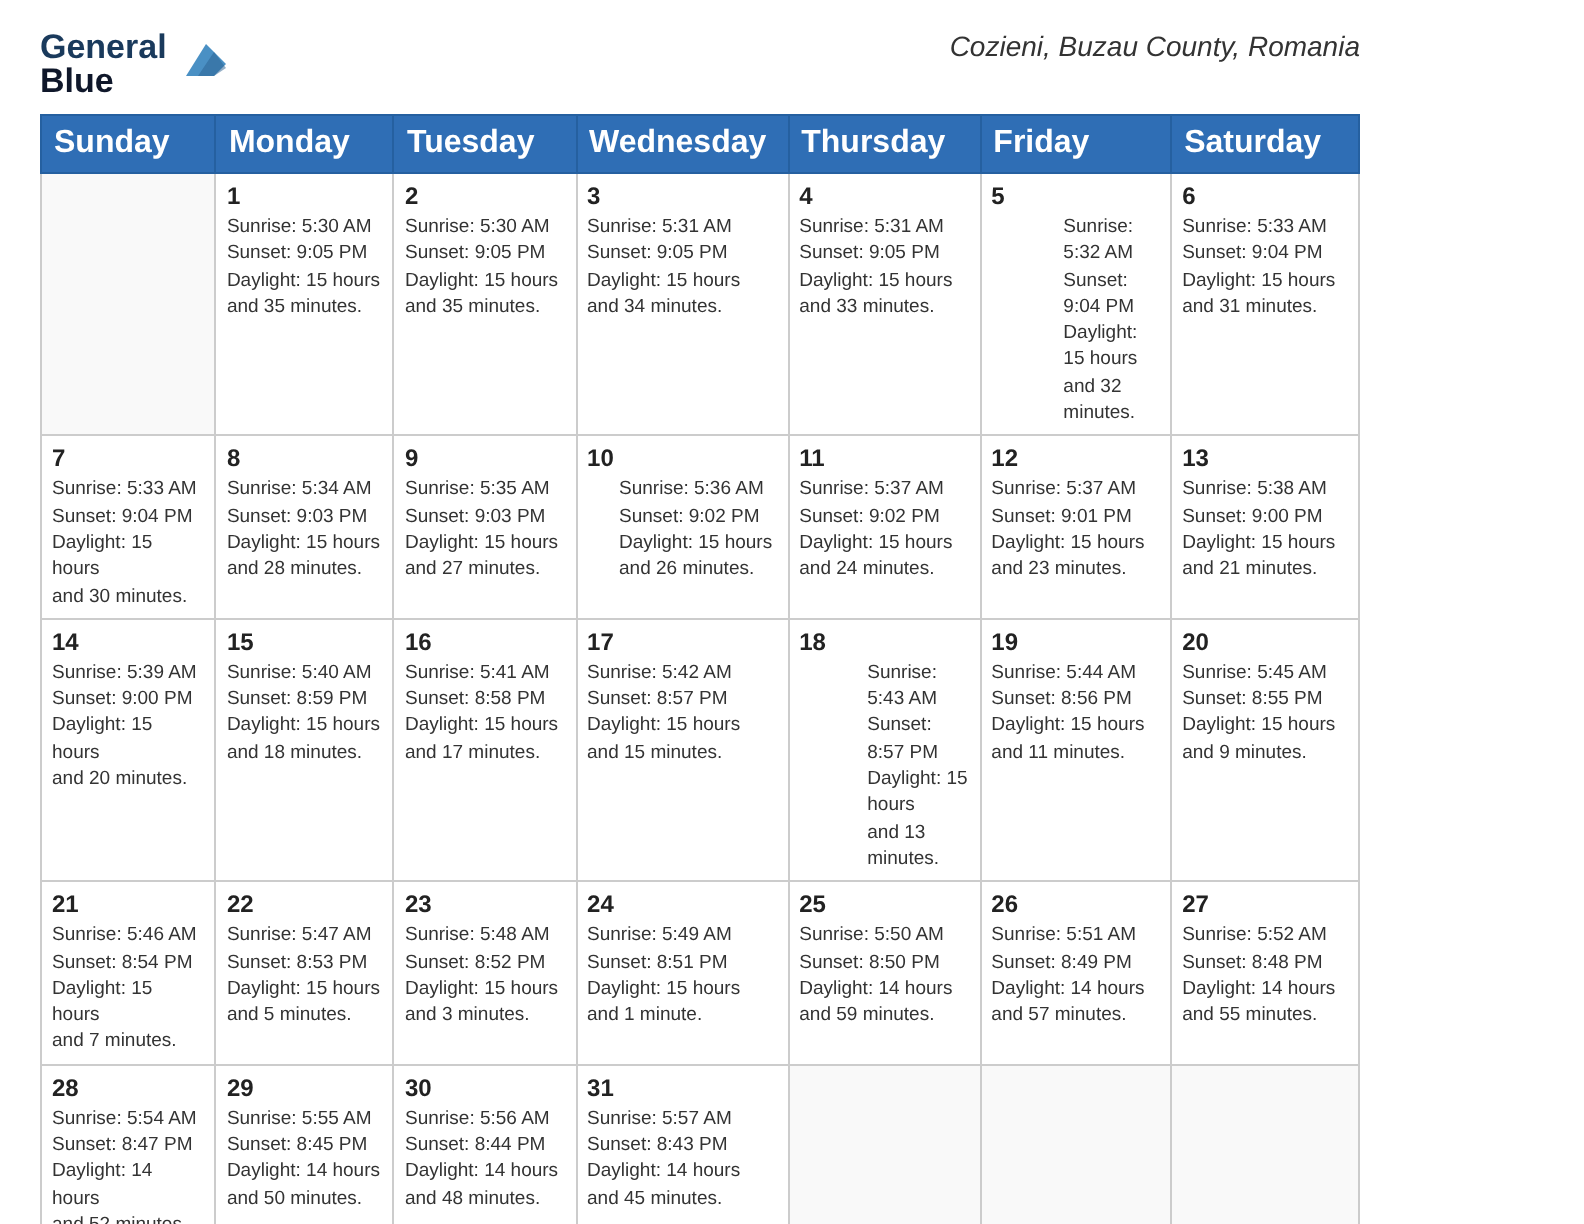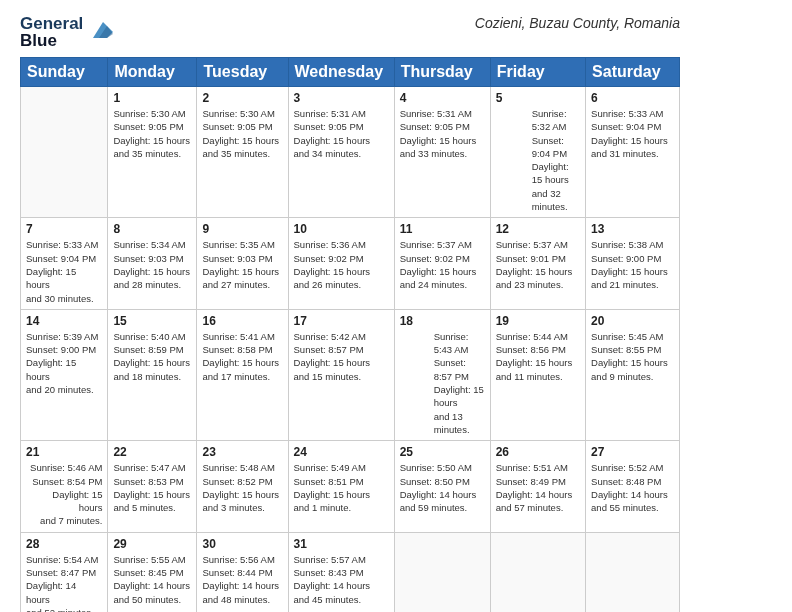--- a/index.html
+++ b/index.html
@@ -178,21 +178,21 @@
           </td>
           <td>
             <span class="day-number">9</span>
             <div class="day-info" style="white-space: pre-line;">Sunrise: 5:35 AM
 Sunset: 9:03 PM
 Daylight: 15 hours
 and 27 minutes.</div>
           </td>
           <td>
             <span class="day-number">10</span>
-            <div class="day-info" style="white-space: pre-line;">Sunrise: 5:36 AM
+            <div class="day-info" style="white-space: pre-line; margin-left: 16px;">Sunrise: 5:36 AM
 Sunset: 9:02 PM
 Daylight: 15 hours
 and 26 minutes.</div>
           </td>
           <td>
             <span class="day-number">11</span>
             <div class="day-info" style="white-space: pre-line;">Sunrise: 5:37 AM
 Sunset: 9:02 PM
 Daylight: 15 hours
 and 24 minutes.</div>
@@ -259,21 +259,21 @@
             <span class="day-number">20</span>
             <div class="day-info" style="white-space: pre-line;">Sunrise: 5:45 AM
 Sunset: 8:55 PM
 Daylight: 15 hours
 and 9 minutes.</div>
           </td>
         </tr>
         <tr>
           <td>
             <span class="day-number">21</span>
-            <div class="day-info" style="white-space: pre-line; text-align: right;">Sunrise: 5:46 AM
+            <div class="day-info" style="white-space: pre-line;">Sunrise: 5:46 AM
 Sunset: 8:54 PM
 Daylight: 15 hours
 and 7 minutes.</div>
           </td>
           <td>
             <span class="day-number">22</span>
             <div class="day-info" style="white-space: pre-line;">Sunrise: 5:47 AM
 Sunset: 8:53 PM
 Daylight: 15 hours
 and 5 minutes.</div>

